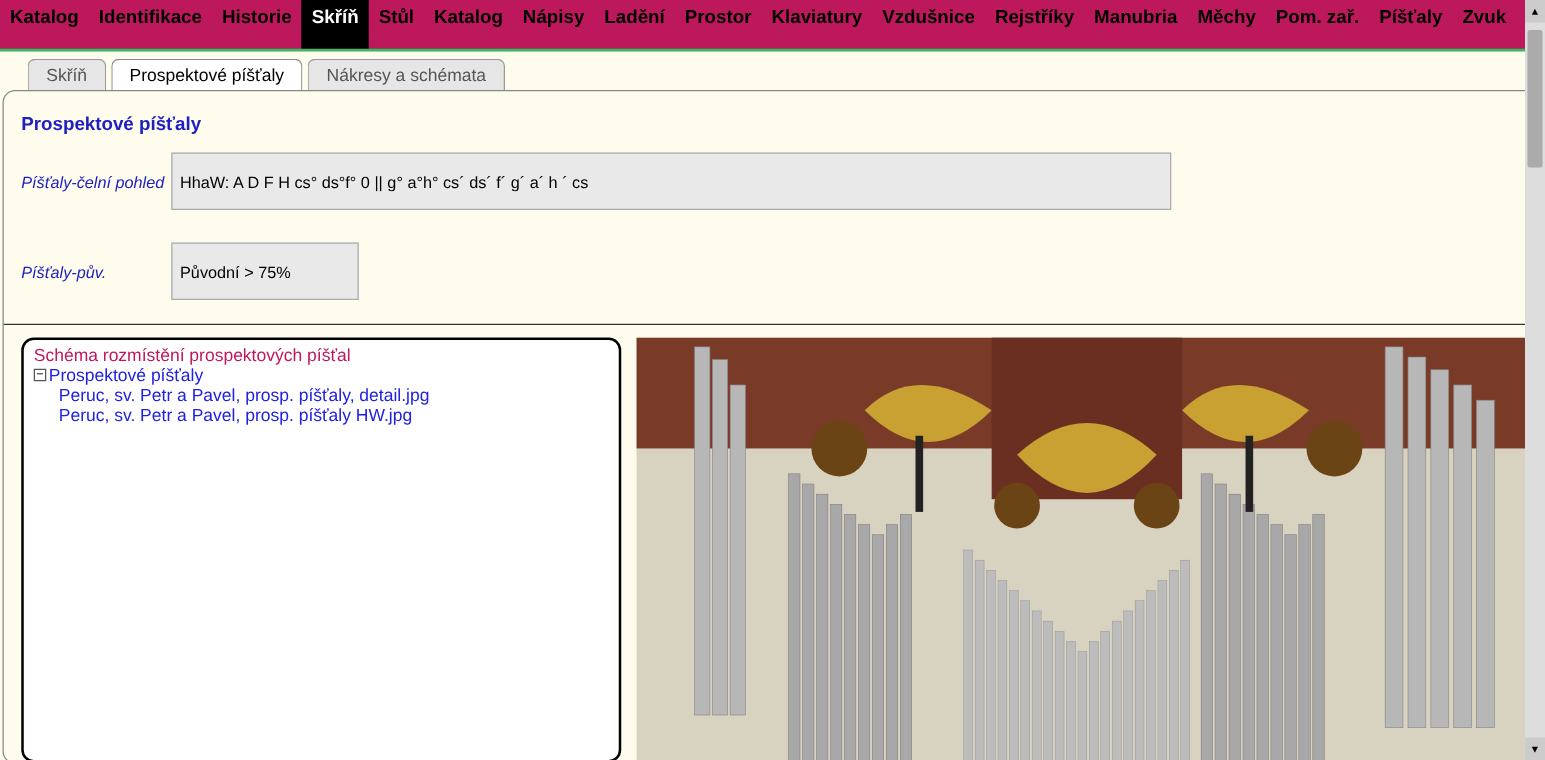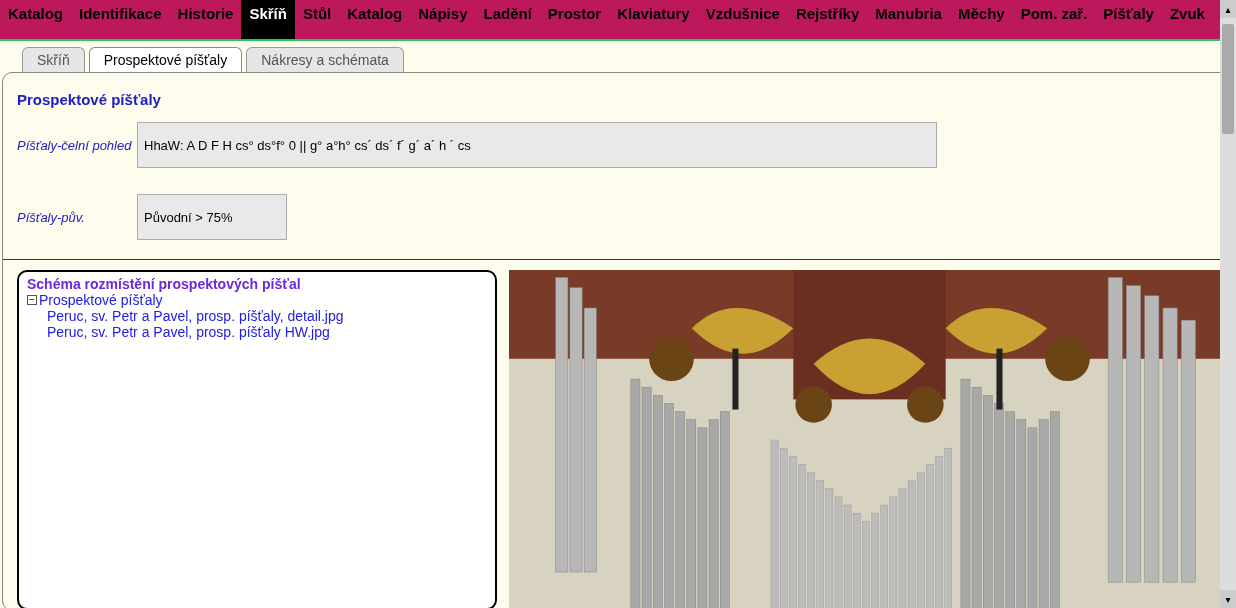--- a/index.html
+++ b/index.html
@@ -100,21 +100,21 @@
       padding: 0 0 0 14px;
     }
     .tree-box {
       border: 2px solid #000;
       border-radius: 10px;
       background: #fff;
       width: 480px;
       padding: 4px 8px 8px 8px;
       font-size: 14px;
     }
-    .tree-heading { color: #6d28d9; font-weight: bold; }
+    .tree-heading { color: #be185d; }
     .tree-line { display: flex; align-items: center; gap: 2px; }
     .exp-icon {
       width: 10px; height: 10px;
       border: 1px solid #555;
       display: inline-flex;
       align-items: center; justify-content: center;
       font-size: 10px; line-height: 1;
       cursor: pointer;
     }
     .tree-folder { color: #2020e0; }

